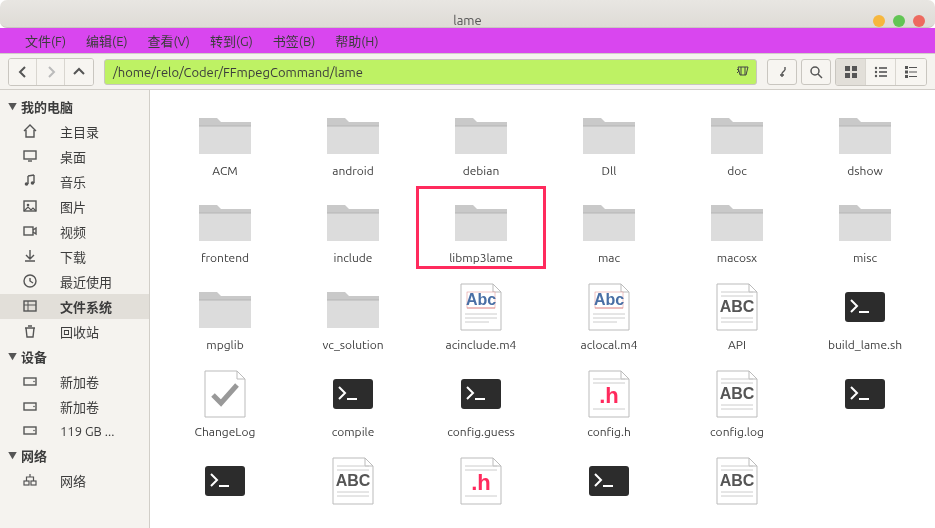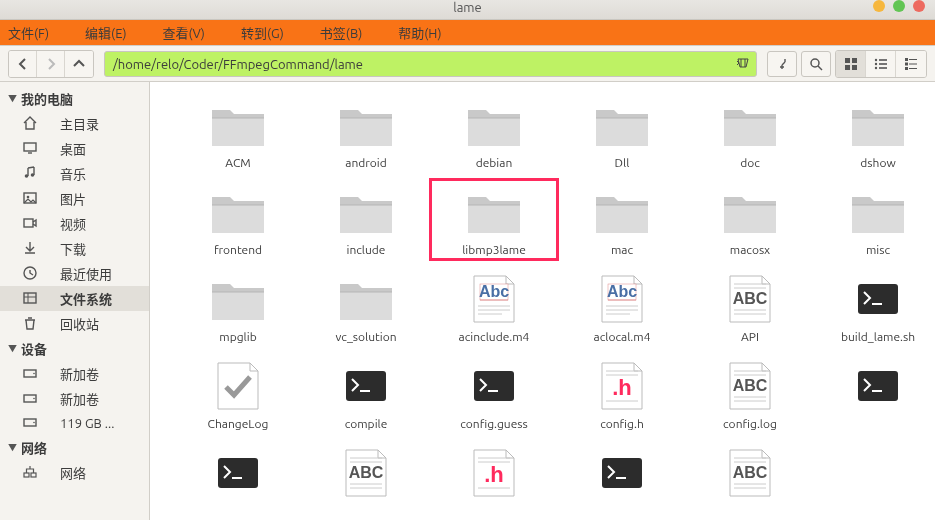--- a/index.html
+++ b/index.html
@@ -1,24 +1,24 @@
 <!DOCTYPE html>
 <html><head>
 <meta charset="utf-8">
 <style>
 * { box-sizing: border-box; margin: 0; padding: 0; }
 body { font-family: "Ubuntu", "Noto Sans CJK SC", sans-serif; font-size: 13px; color: #3c3c3c; background: #fff; width: 935px; height: 528px; overflow: hidden; }
-.titlebar { height: 20px; background: linear-gradient(#e8e6e2, #dedbd6); border-bottom: 1px solid #c9c6c0; display: flex; align-items: flex-start; position: relative; }
+.titlebar { height: 28px; background: linear-gradient(#e8e6e2, #dedbd6); border-bottom: 1px solid #c9c6c0; display: flex; align-items: flex-end; position: relative; border-radius: 7px; }
 .titlebar .title { flex: 1; text-align: center; font-size: 13px; color: #555; }
 .dots { position: absolute; right: 10px; display: flex; gap: 8px; }
 .dot { width: 12px; height: 12px; border-radius: 50%; }
 .dot.min { background: #f6b73e; }
 .dot.max { background: #62c554; }
 .dot.close { background: #ed6a5f; }
-.menubar { height: 26px; background: #f97316; border-bottom: 1px solid #d1cec8; display: flex; align-items: center; padding: 0 0; gap: 20px; }
+.menubar { height: 26px; background: #d946ef; border-bottom: 1px solid #d1cec8; display: flex; align-items: center; padding: 0 17px; gap: 4px; }
 .menubar span { padding: 3px 8px; font-size: 13px; color: #3c3c3c; }
 .toolbar { height: 36px; background: #f5f3ef; border-bottom: 1px solid #d1cec8; display: flex; align-items: center; padding: 0 8px; gap: 4px; }
 .navbtns { display: flex; border: 1px solid #c9c6c0; border-radius: 3px; overflow: hidden; }
 .navbtn { width: 28px; height: 26px; display: flex; align-items: center; justify-content: center; background: #f7f5f1; border-right: 1px solid #d9d6d0; }
 .navbtn:last-child { border-right: none; }
 .navbtn.disabled { color: #bbb; }
 .pathbar { flex: 1; height: 26px; background: #bef264; border: 1px solid #c9c6c0; border-radius: 3px; display: flex; align-items: center; padding: 0 8px; margin: 0 6px; position: relative; }
 .pathbar .clear { position: absolute; right: 6px; color: #555; }
 .rightbtns { display: flex; gap: 4px; }
 .rbtn { width: 30px; height: 26px; border: 1px solid #c9c6c0; border-radius: 3px; display: flex; align-items: center; justify-content: center; background: #f7f5f1; }
@@ -27,21 +27,21 @@
 .viewbtn:last-child { border-right: none; }
 .viewbtn.active { background: #e2dfd9; }
 .body { display: flex; height: calc(528px - 28px - 26px - 36px); }
 .sidebar { width: 150px; background: #f5f3ef; border-right: 1px solid #d1cec8; overflow-y: auto; padding: 4px 0; }
 .side-header { display: flex; align-items: center; padding: 3px 8px; font-weight: bold; font-size: 13px; }
 .side-header .chev { margin-right: 4px; font-size: 9px; color: #555; }
 .side-item { display: flex; align-items: center; padding: 3px 8px 3px 22px; gap: 22px; font-size: 13px; }
 .side-item.selected { background: #e2dfd9; font-weight: bold; text-align: right; }
 .side-item .icon { width: 16px; text-align: center; color: #555; }
 .content { flex: 1; overflow: auto; padding: 10px 0 0 0; }
-.grid { display: grid; grid-template-columns: repeat(6, 128px); gap: 6px 0; justify-content: start; padding-left: 24px; }
+.grid { display: grid; grid-template-columns: repeat(6, 128px); gap: 6px 0; justify-content: start; padding-left: 11px; }
 .item { width: 128px; display: flex; flex-direction: column; align-items: center; padding: 4px; }
 .item.highlighted { outline: 3px solid #ff2a5d; outline-offset: -2px; }
 .item .label { margin-top: 4px; font-size: 12px; text-align: center; word-break: break-word; }
 .folder-icon, .file-icon { width: 72px; height: 56px; display: flex; align-items: center; justify-content: center; }
 .folder-icon svg, .file-icon svg { width: 64px; height: 52px; }
 .file-body { fill:#fff; stroke:#bbb; stroke-width:1; }
 .abc-text { font: bold 16px sans-serif; fill: #4a6fa5; }
 .big-abc-text { font: bold 16px sans-serif; fill: #555; }
 .h-text { font: bold 22px sans-serif; fill: #ff2a5d; }
 .c-text { font: bold 26px sans-serif; fill: #4a6fa5; }

